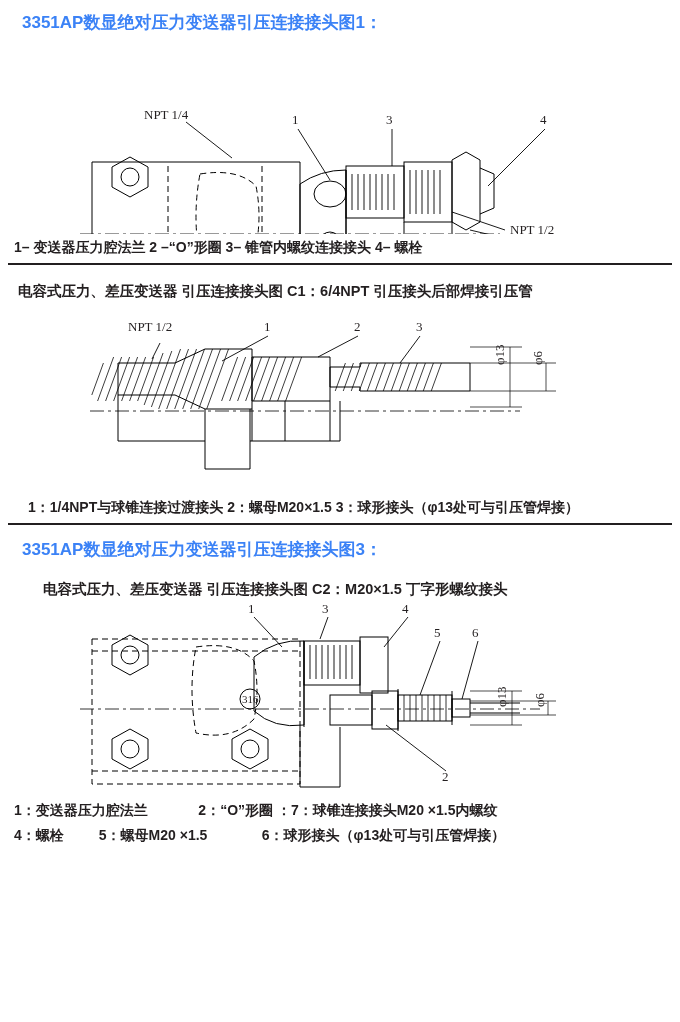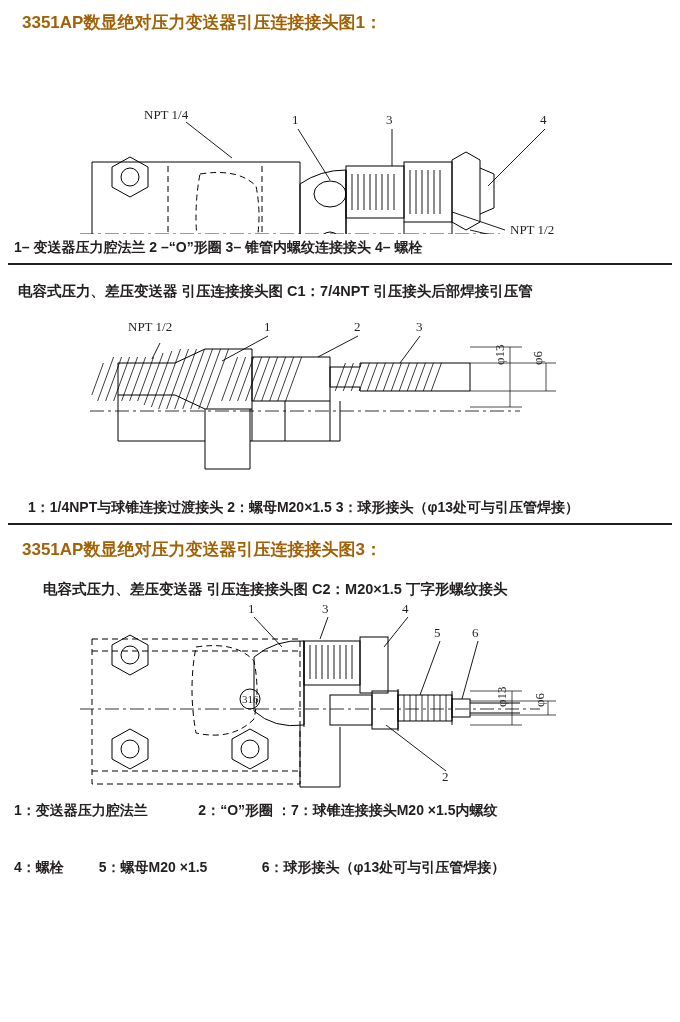--- a/index.html
+++ b/index.html
@@ -18,21 +18,21 @@
   .page {
     width: 680px;
     height: 1022px;
     position: relative;
   }
   .section {
     position: relative;
     width: 680px;
   }
   .sec-title {
-    color: #a16207;
+    color: #3b82f6;
     font-weight: bold;
     font-size: 17px;
     letter-spacing: 0px;
     padding: 0 0 0 22px;
     line-height: 22px;
   }
   .sec-sub {
     font-size: 14.5px;
     font-weight: bold;
     color: #231f20;
@@ -144,21 +144,21 @@
         <text class="lbl-sm" x="322" y="212">316</text>
       </svg>
     </div>
 
     <div class="sec-caption" style="padding-top:4px;">1– 变送器压力腔法兰          2 –“O”形圈    3– 锥管内螺纹连接接头   4– 螺栓</div>
   </div>
 
   <div class="divider"></div>
 
   <div class="section">
-    <div class="sec-sub" style="padding-top:10px;">电容式压力、差压变送器  引压连接接头图    C1：7/4NPT 引压接头后部焊接引压管</div>
+    <div class="sec-sub" style="padding-top:10px;">电容式压力、差压变送器  引压连接接头图    C1：6/4NPT 引压接头后部焊接引压管</div>
 
     <div class="figure">
       <svg width="680" height="195" viewBox="0 0 680 195">
         <g stroke="#000" fill="none" stroke-width="1">
 
           <path d="M118,62 L175,62 L205,48 L252,48 L252,108 L205,108 L175,94 L118,94 Z"></path>
 
           <g stroke-width="0.7">
             <path d="M126,62 L126,94 M134,56 L134,100 M142,56 L142,100 M150,56 L150,100 M158,56 L158,100 M166,56 L166,100 M174,56 L174,100 M182,52 L182,104 M190,50 L190,106 M198,48 L198,108 M206,48 L206,108 M214,48 L214,108 M222,48 L222,108 M230,48 L230,108 M238,48 L238,108 M246,48 L246,108" transform="skewX(-20)"></path>
           </g>
@@ -284,16 +284,16 @@
         <text class="lbl" x="434" y="38">5</text>
         <text class="lbl" x="472" y="38">6</text>
         <text class="lbl" x="442" y="182">2</text>
         <text class="lbl" x="506" y="108" transform="rotate(-90 506 108)">φ13</text>
         <text class="lbl" x="544" y="108" transform="rotate(-90 544 108)">φ6</text>
         <text class="lbl-sm" x="242" y="104">316</text>
       </svg>
     </div>
 
     <div class="sec-caption capline" style="padding-top:2px;">1：变送器压力腔法兰             2：“O”形圈 ：7：球锥连接接头M20 ×1.5内螺纹</div>
-    <div class="sec-caption capline" style="padding-top:6px;margin-top:32px;">4：螺栓         5：螺母M20 ×1.5              6：球形接头（φ13处可与引压管焊接）</div>
+    <div class="sec-caption capline" style="padding-top:6px;">4：螺栓         5：螺母M20 ×1.5              6：球形接头（φ13处可与引压管焊接）</div>
   </div>
 
 </div>
 
 </body></html>

